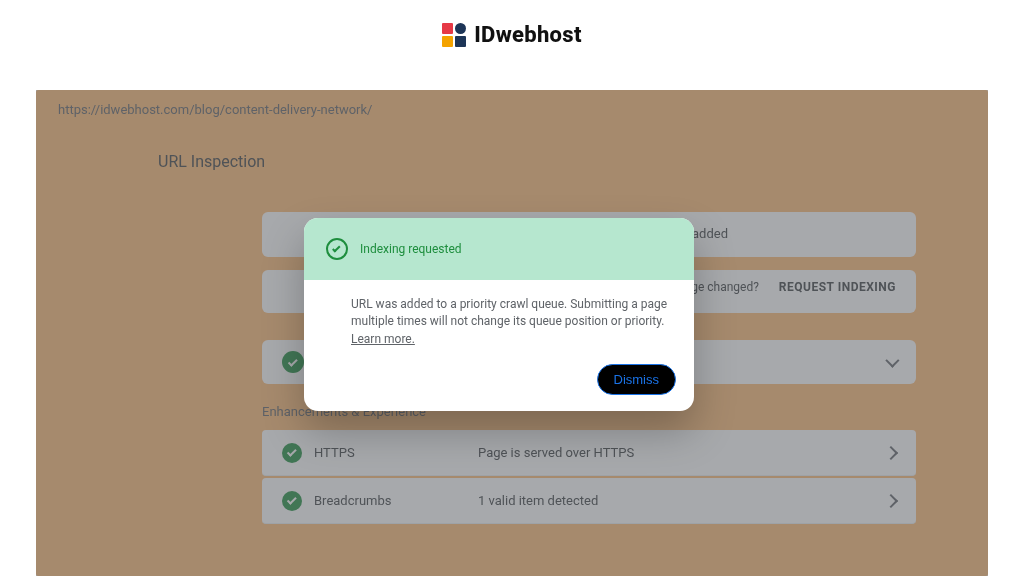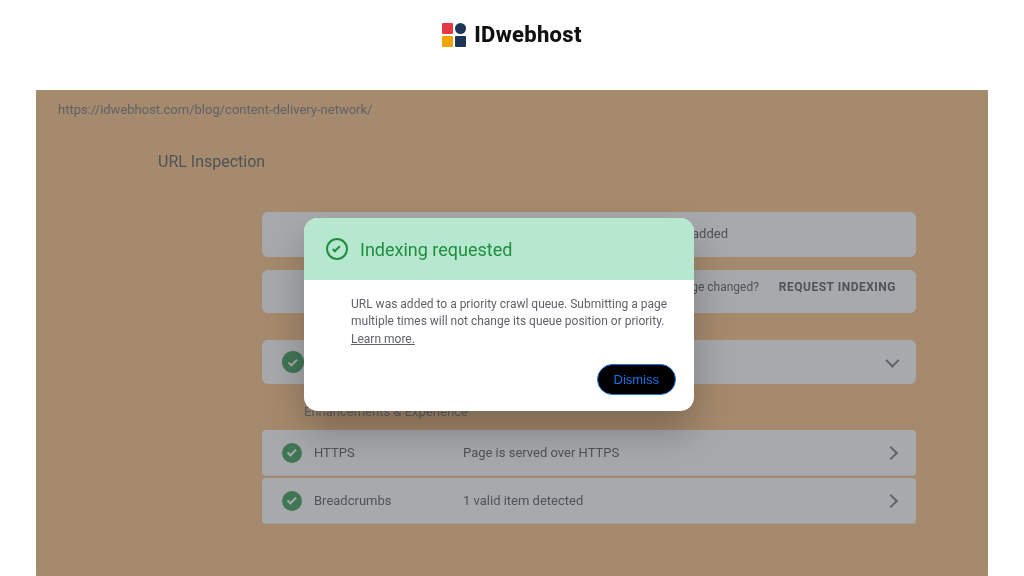--- a/index.html
+++ b/index.html
@@ -91,38 +91,37 @@
   .removal {
     position: absolute;
     top: 136px; left: 656px;
     font-size: 13px; color:#3c4043;
   }
   .section-label {
     position: absolute;
     top: 314px; left: 226px;
     font-size: 13px;
     color: #5f6368;
-    margin-left: 42px;
   }
   .row {
     position: absolute;
     left: 226px; right: 72px;
     background: #fff;
     height: 46px;
     display: flex;
     align-items: center;
     padding: 0 20px;
     font-size: 13px;
     color: #3c4043;
     border-bottom: 1px solid #eceff1;
     border-radius: 4px;
   }
   .row.r1 { top: 340px; }
   .row.r2 { top: 388px; }
-  .row .label { width: 181px; display:flex; align-items:center; gap:12px; }
+  .row .label { width: 196px; display:flex; align-items:center; gap:12px; }
   .row .detail { flex:1; }
   .row .icon-circle {
     width: 20px; height: 20px; border-radius:50%; background:#1e8e3e;
     display:flex; align-items:center; justify-content:center;
   }
   .check {
     width: 9px; height: 5px;
     border-left: 2px solid #fff;
     border-bottom: 2px solid #fff;
     transform: rotate(-45deg) translate(0,-1px);
@@ -147,21 +146,21 @@
     border-radius: 50%;
     display:flex; align-items:center; justify-content:center;
   }
   .dialog-head .ring .ck {
     width: 8px; height: 4px;
     border-left: 2px solid #1e8e3e;
     border-bottom: 2px solid #1e8e3e;
     transform: rotate(-45deg) translate(0,-1px);
   }
   .dialog-title {
-    font-size: 18px; color:#1e8e3e;
+    font-size: 12px; color:#1e8e3e;
   }
   .dialog-body {
     padding: 16px 22px 4px 22px;
     font-size: 12px;
     color: #5f6368;
     line-height: 1.45;
     margin-left: 25px;
   }
   .dialog-body .lm { text-decoration: underline; cursor:pointer; }
   .dialog-foot {

